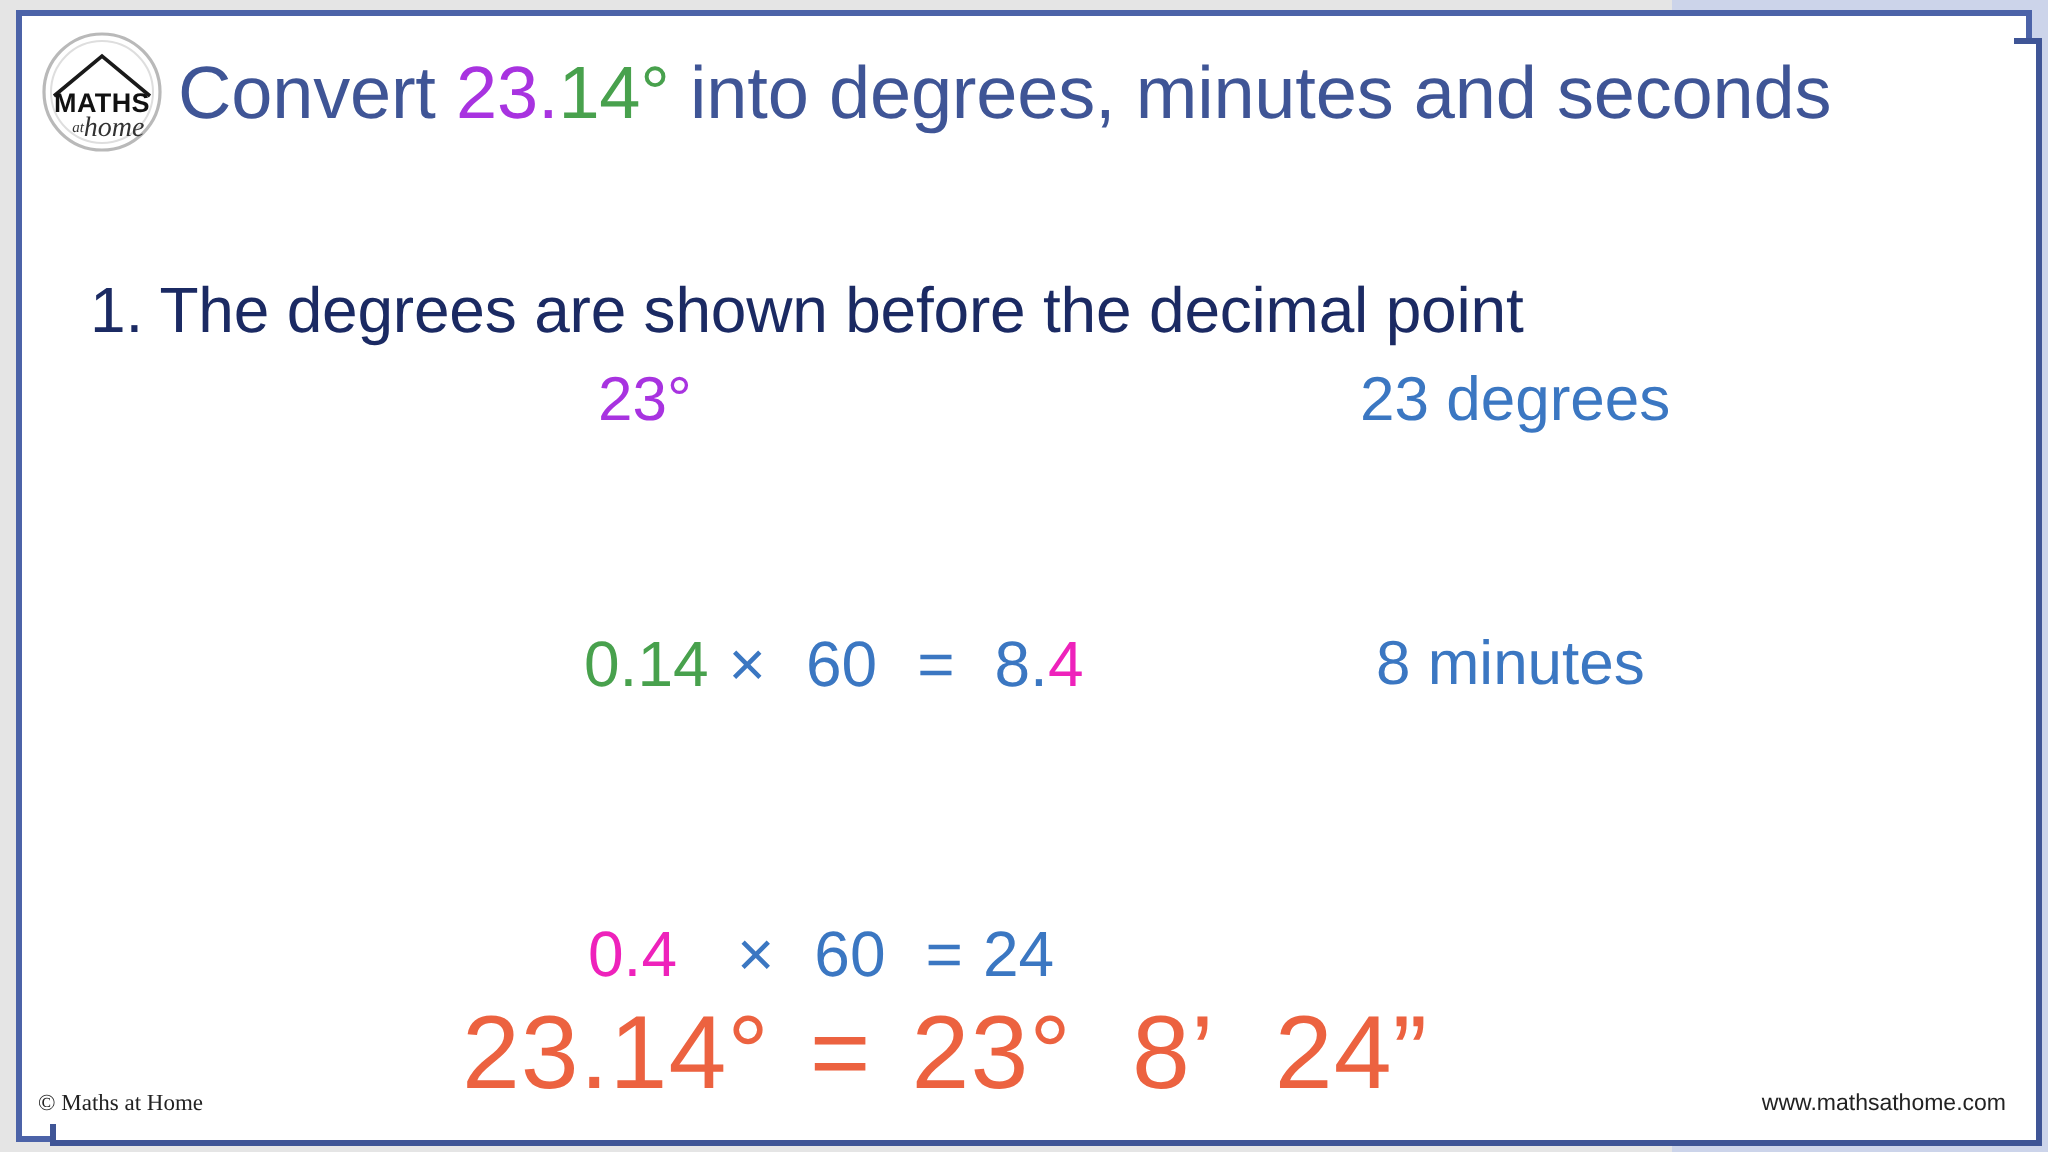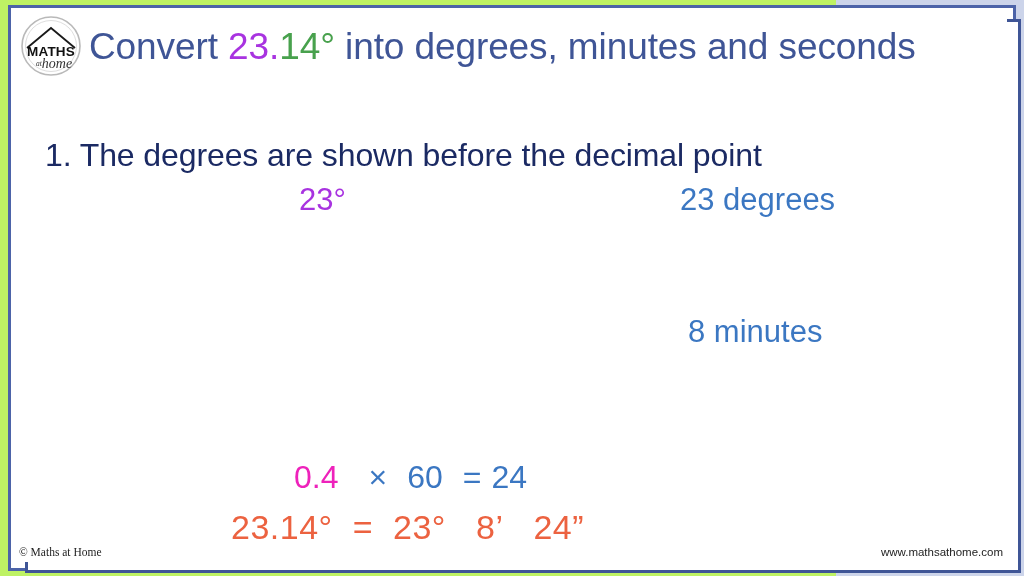--- a/index.html
+++ b/index.html
@@ -13,21 +13,21 @@
     background: #ccd4ea;
     font-family: "Liberation Sans", sans-serif;
   }
 
   
   .slide {
     position: absolute;
     left: 0; top: 0;
     width: 836px;
     height: 576px;
-    background: #bef264;
+    background: #e5e5e5;
     box-sizing: border-box;
   }
   .frame-outer {
     position: absolute;
     left: 8px;  top: 5px;
     width: 1008px;
     height: 566px;
     background: #ffffff;
     border: 3px solid #4c63a8;
     box-sizing: border-box;
@@ -116,21 +116,21 @@
 
   .c-blue-eq  { color: #3b77c2; }
   .c-pink     { color: #ee22bb; }
   .c-green-eq { color: #48a14d; }
 
   
   .answer {
     position: absolute;
     left: 214px;
     top: 486px;
-    font-size: 34px;
+    font-size: 52px;
     line-height: 54px;
     color: #ec6240;
     white-space: nowrap;
     letter-spacing: 0.5px;
   }
 
   
   .footer-left {
     position: absolute;
     left: 2px;
@@ -179,20 +179,23 @@
     </div>
 
     <div class="step step1">1. The degrees are shown before the decimal point</div>
 
     <div class="work work-23">
       <span>23°</span>
     </div>
     <div class="res res-1">23 degrees</div>
 
 
+    <div class="work work-eq1">
+      <span class="c-green-eq">0.14</span><span class="sp gap-sm"></span><span class="c-blue-eq">×</span><span class="sp gap-md"></span><span class="c-blue-eq">60</span><span class="sp gap-md"></span><span class="c-blue-eq">=</span><span class="sp gap-md"></span><span class="c-blue-eq">8.</span><span class="c-pink">4</span>
+    </div>
     <div class="res res-2">8 minutes</div>
 
 
     <div class="work work-eq2">
       <span class="c-pink">0.4</span><span class="sp gap-lg"></span><span class="c-blue-eq">×</span><span class="sp gap-md"></span><span class="c-blue-eq">60</span><span class="sp gap-md"></span><span class="c-blue-eq">=</span><span class="sp gap-sm"></span><span class="c-blue-eq">24</span>
     </div>
 
     <div class="answer">
       <span>23.14°</span><span class="sp gap-md"></span><span>=</span><span class="sp gap-md"></span><span>23°</span><span class="sp gap-lg"></span><span>8’</span><span class="sp gap-lg"></span><span>24”</span>
     </div>

